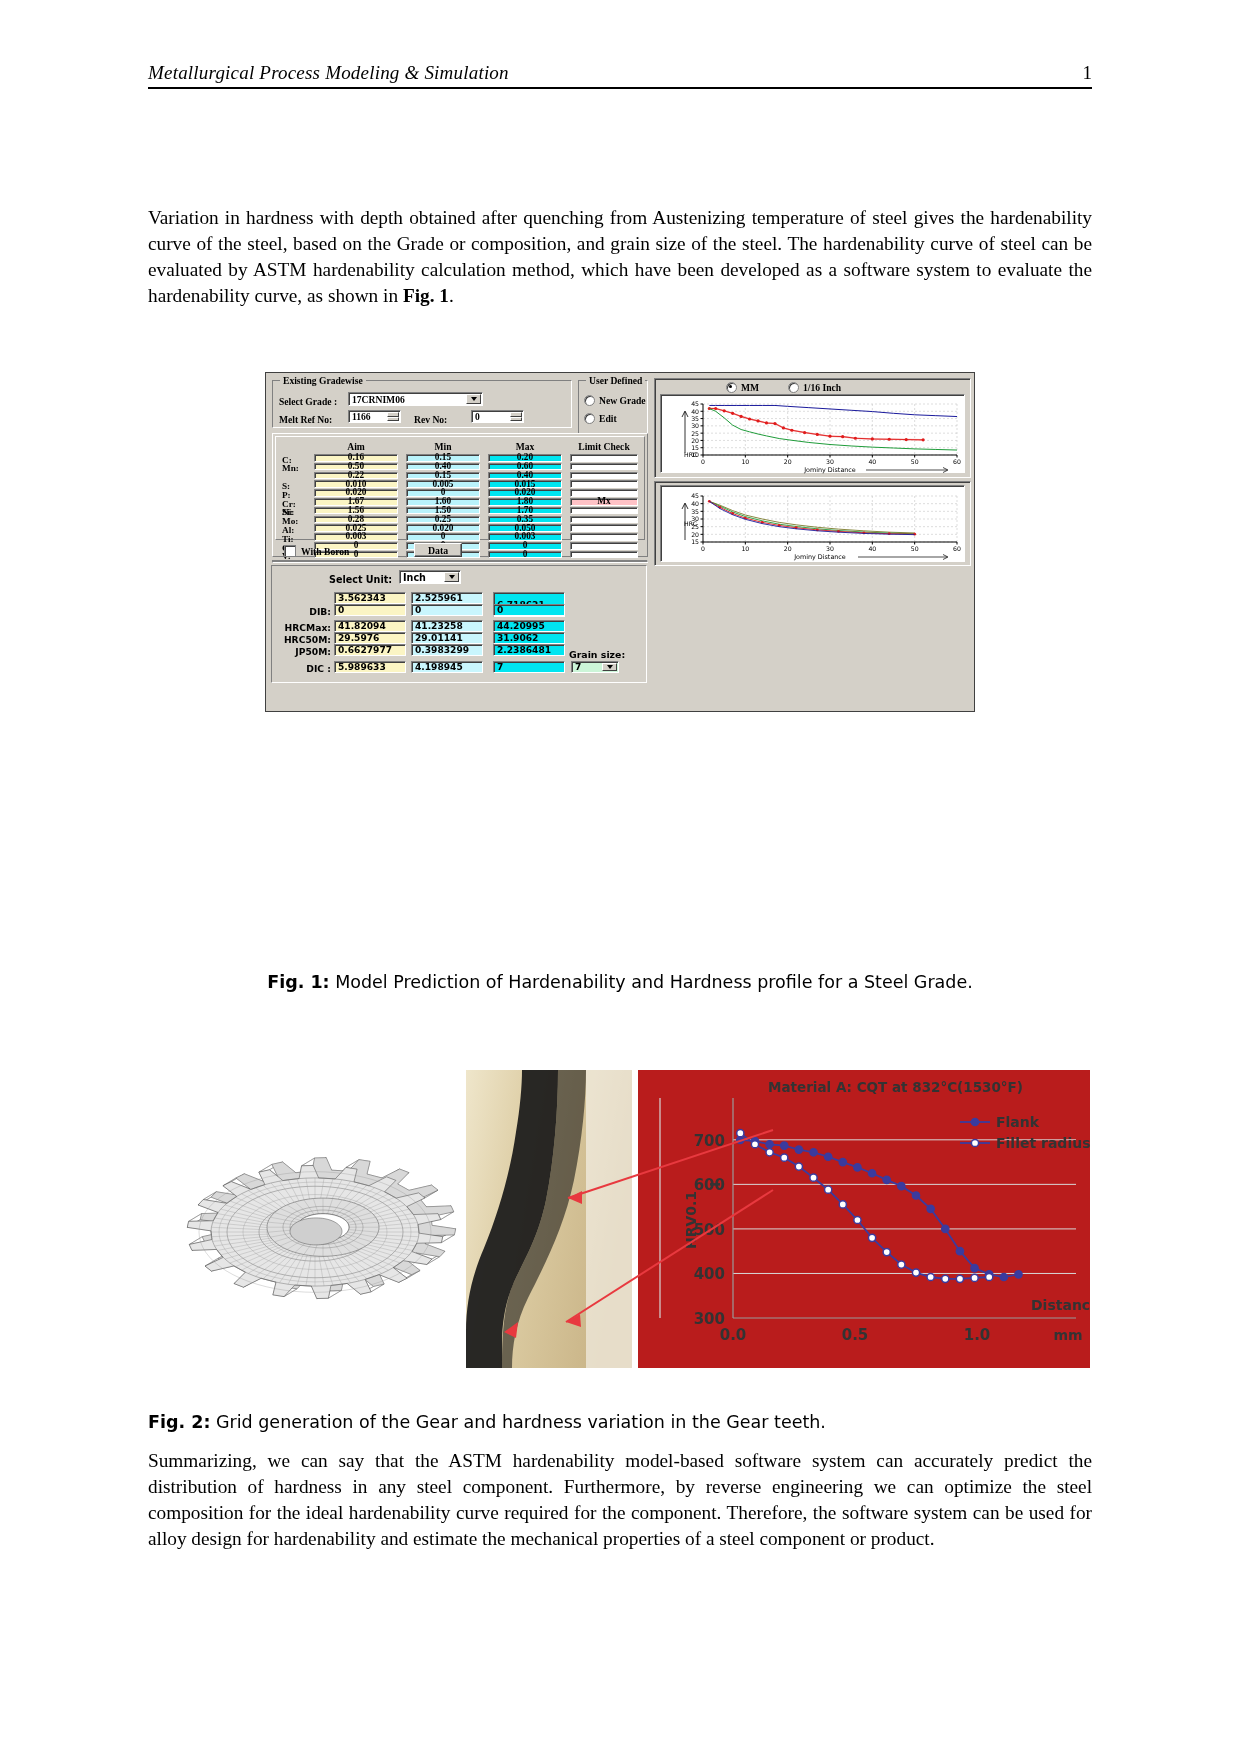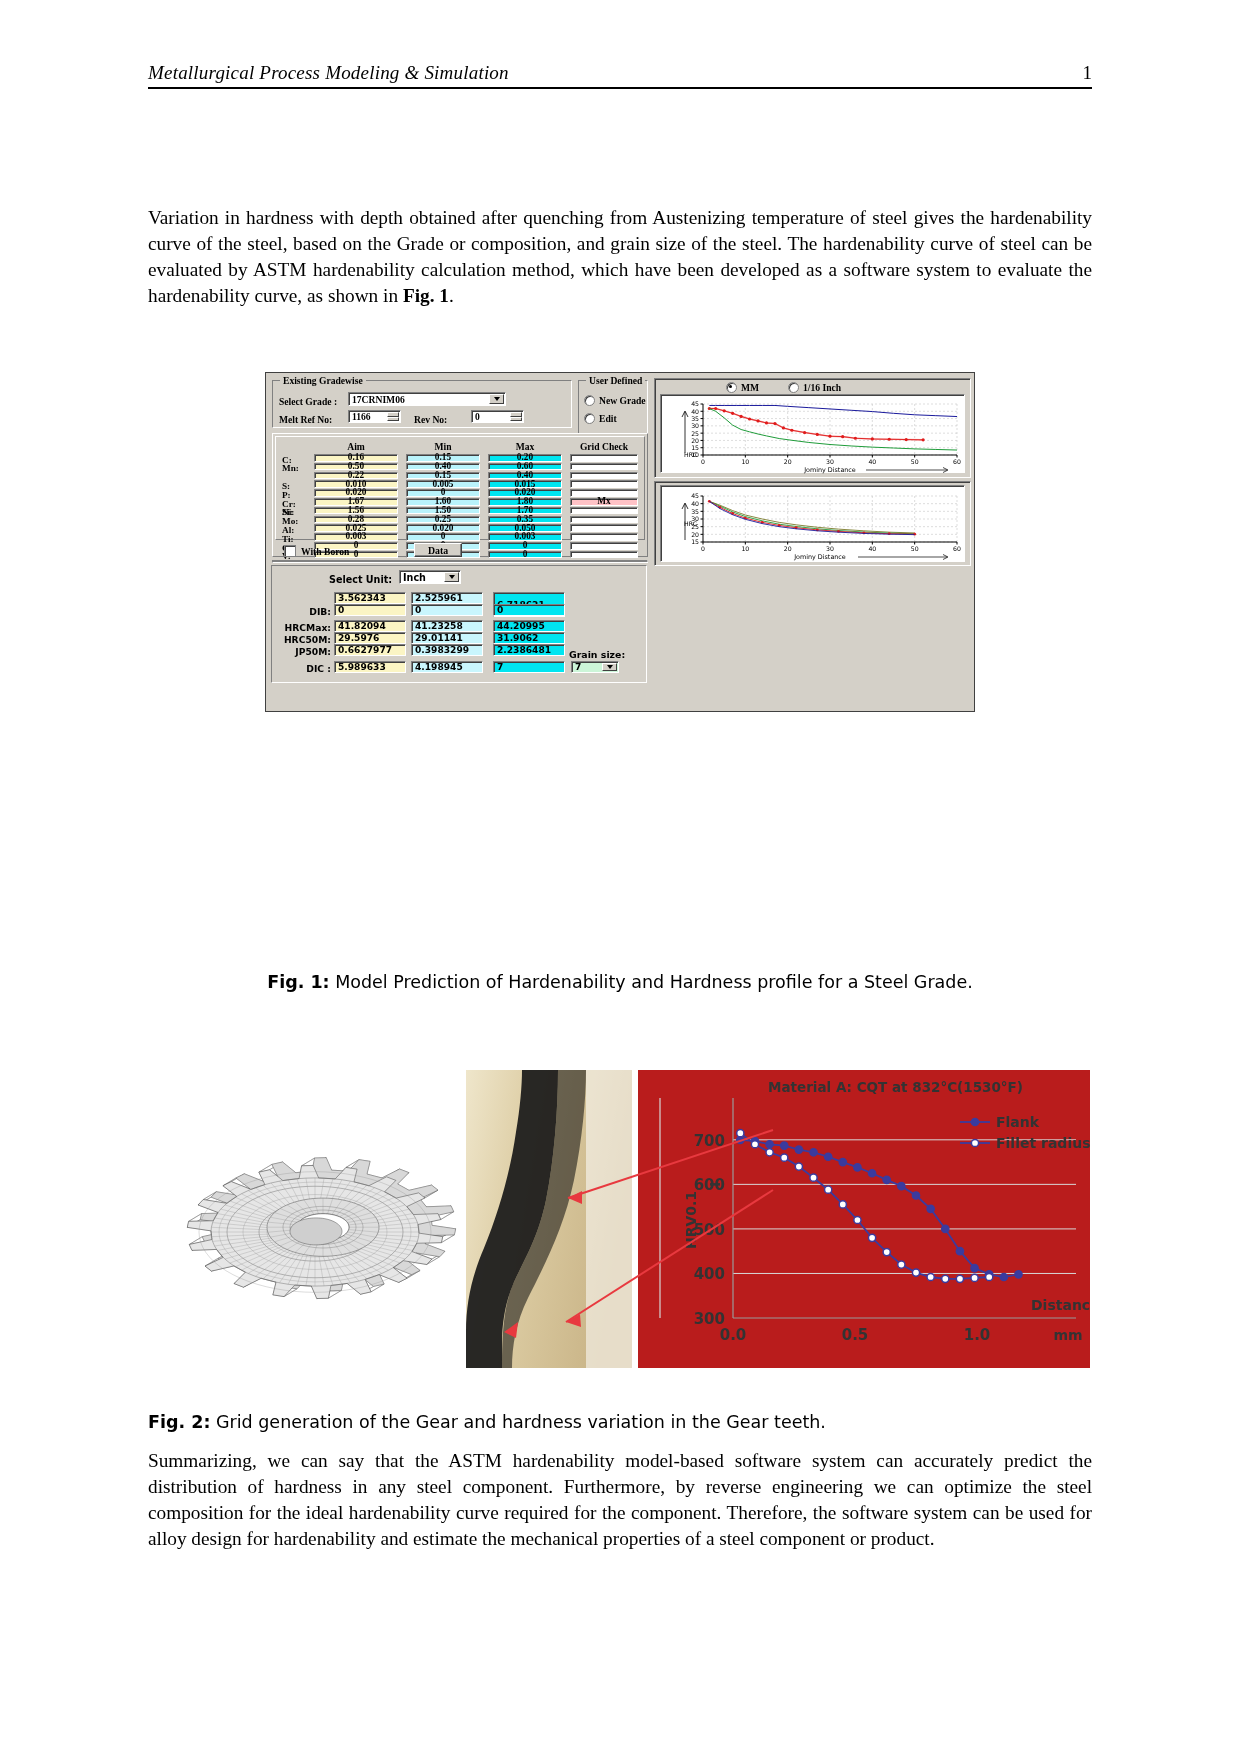--- a/index.html
+++ b/index.html
@@ -211,21 +211,21 @@
 
   <div class="w-outer" style="height: 340px;">
 
 
     <div class="w-body">
 
       <div class="gbx" style="left:6px;top:7px;width:300px;height:48px;">
         <span class="gb-lbl">Existing Gradewise</span>
       </div>
       <span class="lbl" style="left:13px;top:23px;">Select Grade :</span>
-      <div class="fld combo" style="left:82px;top:19px;width:158px;height:14px;">
+      <div class="fld combo" style="left:82px;top:19px;width:135px;height:14px;">
         <span>17CRNIM06</span>
         <span class="arrow">
             <i></i>
           </span>
       </div>
       <span class="lbl" style="left:13px;top:41px;">Melt Ref No:</span>
       <div class="fld" style="left:82px;top:37px;width:53px;height:13px;">
         <span>1166</span>
         <span class="spin">
             <div></div>
@@ -253,21 +253,21 @@
         <span>Edit</span>
       </div>
 
       <div class="tblpanel" style="left:6px;top:60px;width:376px;height:124px;"></div>
       <div class="tblpanel" style="left:9px;top:63px;width:370px;height:104px;"></div>
 
       <div id="elemTable">
           <div class="colhdr" style="left: 48px; top: 68px; width: 84px;">Aim</div>
           <div class="colhdr" style="left: 140px; top: 68px; width: 74px;">Min</div>
           <div class="colhdr" style="left: 222px; top: 68px; width: 74px;">Max</div>
-          <div class="colhdr" style="left: 304px; top: 68px; width: 68px;">Grid Check</div>
+          <div class="colhdr" style="left: 304px; top: 68px; width: 68px;">Limit Check</div>
           <div class="rowlbl" style="left: 16px; top: 81.6px;">C:</div>
           <div class="cell c-aim" style="left: 48px; top: 81px; width: 84px; height: 7.7px;">0.16</div>
           <div class="cell c-min" style="left: 140px; top: 81px; width: 74px; height: 7.7px;">0.15</div>
           <div class="cell c-max" style="left: 222px; top: 81px; width: 74px; height: 7.7px;">0.20</div>
           <div class="cell c-lim" style="left: 304px; top: 81px; width: 68px; height: 7.7px;"></div>
           <div class="rowlbl" style="left: 16px; top: 90.4px;">Mn:</div>
           <div class="cell c-aim" style="left: 48px; top: 89.8px; width: 84px; height: 7.7px;">0.50</div>
           <div class="cell c-min" style="left: 140px; top: 89.8px; width: 74px; height: 7.7px;">0.40</div>
           <div class="cell c-max" style="left: 222px; top: 89.8px; width: 74px; height: 7.7px;">0.60</div>
           <div class="cell c-lim" style="left: 304px; top: 89.8px; width: 68px; height: 7.7px;"></div>

